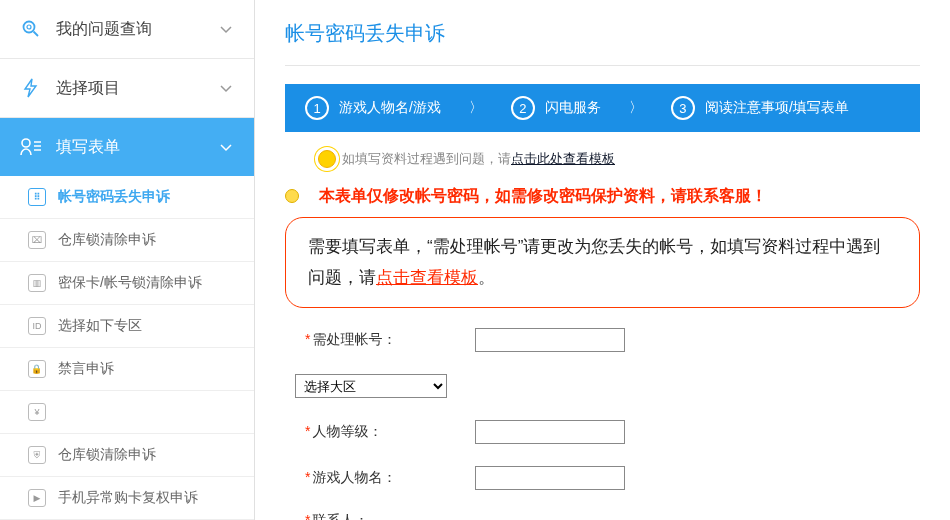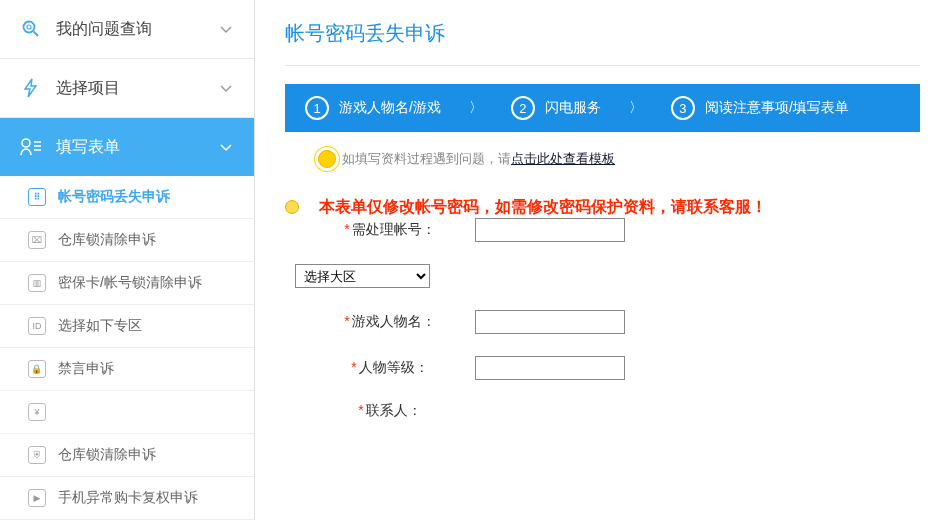--- a/index.html
+++ b/index.html
@@ -20,30 +20,30 @@
 .main{flex:1;padding:0 30px}
 .page-title{color:#1b8fe6;font-size:20px;font-weight:normal;padding:20px 0 18px;border-bottom:1px solid #e5e5e5}
 .stepbar{margin:18px 0;background:#1b8fe6;height:48px;display:flex;align-items:center;color:#fff;font-size:14px}
 .step{display:flex;align-items:center;padding:0 20px}
 .step-num{width:24px;height:24px;border:2px solid #fff;border-radius:50%;display:flex;align-items:center;justify-content:center;font-size:13px;margin-right:10px}
 .step-sep{color:#fff;padding:0 8px}
 .tipline{display:flex;margin:8px 0 8px 33px;font-size:13px;color:#888}
 .sun{width:18px;height:18px;border-radius:50%;background:#ffd200;border:1px solid #f0b000;margin-right:6px;position:relative}
 .sun:before{content:"";position:absolute;inset:-4px;border-radius:50%;box-shadow:0 0 0 1px #ffd200}
 .tipline a{color:#0f172a;text-decoration:underline}
-.redwarn{display:inline-block;margin-left:12px;color:#ff2a00;font-weight:bold;font-size:16px;margin-top:21px}
+.redwarn{display:inline-block;margin-left:12px;color:#ff2a00;font-weight:bold;font-size:16px;margin-top:10px}
 .bulb{display:inline-block;width:14px;height:14px;border-radius:50%;background:#ffdb4d;border:1px solid #e0b000;margin-right:4px;vertical-align:-2px}
 .notice{border:1px solid #ff3a00;border-radius:18px;padding:14px 22px;margin:10px 0 20px;font-size:17px;color:#222;line-height:1.8}
 .notice a{color:#ff2a00}
 .form{padding:0 0 0 10px}
 .form-row{display:flex;align-items:center;margin-bottom:22px}
-.form-row .flabel{width:180px;text-align:center;padding-left:10px;color:#333;font-size:14px}
+.form-row .flabel{width:180px;text-align:left;padding-left:10px;color:#333;font-size:14px}
 .req{color:#ff2a00;margin-right:2px}
 .form-row input[type=text],.form-row select{width:150px;height:24px;border:1px solid #888;font-size:13px;padding:0 4px;background:#fff}
-.form-row select{width:135px}
+.form-row select{width:152px}
 svg{display:block}
 </style>
 </head>
 <body>
 
 <div class="sidebar">
 
   <div class="side-section">
     <div class="side-header">
       <span class="icon-slot">
@@ -157,37 +157,40 @@
     <span class="sun"></span>
     <span>如填写资料过程遇到问题，请</span>
     <a href="#">点击此处查看模板</a>
   </div>
 
   <div>
     <span class="bulb"></span>
     <span class="redwarn">本表单仅修改帐号密码，如需修改密码保护资料，请联系客服！</span>
   </div>
 
+  <div class="notice">
+    <span>需要填写表单，“需处理帐号”请更改为您丢失的帐号，如填写资料过程中遇到问题，请</span><a href="#">点击查看模板</a><span>。</span>
+  </div>
 
   <div class="form">
     <div class="form-row">
       <span class="flabel"><span class="req">*</span><span>需处理帐号：</span></span>
       <input type="text" style="">
     </div>
     <div class="form-row">
       <select>
         <option>选择大区</option>
       </select>
     </div>
     <div class="form-row">
-      <span class="flabel"><span class="req">*</span><span>游戏人物名：</span></span>
+      <span class="flabel"><span class="req">*</span><span>人物等级：</span></span>
       <input type="text" style="">
     </div>
     <div class="form-row">
-      <span class="flabel"><span class="req">*</span><span>人物等级：</span></span>
+      <span class="flabel"><span class="req">*</span><span>游戏人物名：</span></span>
       <input type="text" style="">
     </div>
     <div class="form-row">
       <span class="flabel"><span class="req">*</span><span>联系人：</span></span>
     </div>
   </div>
 
 </div>
 
 </body></html>

